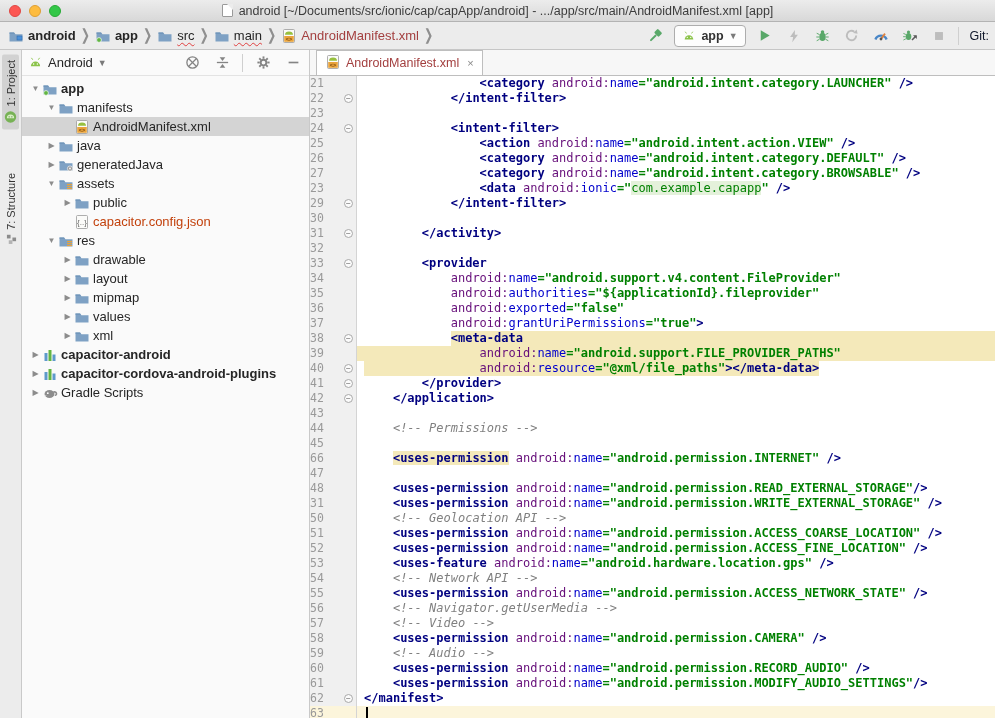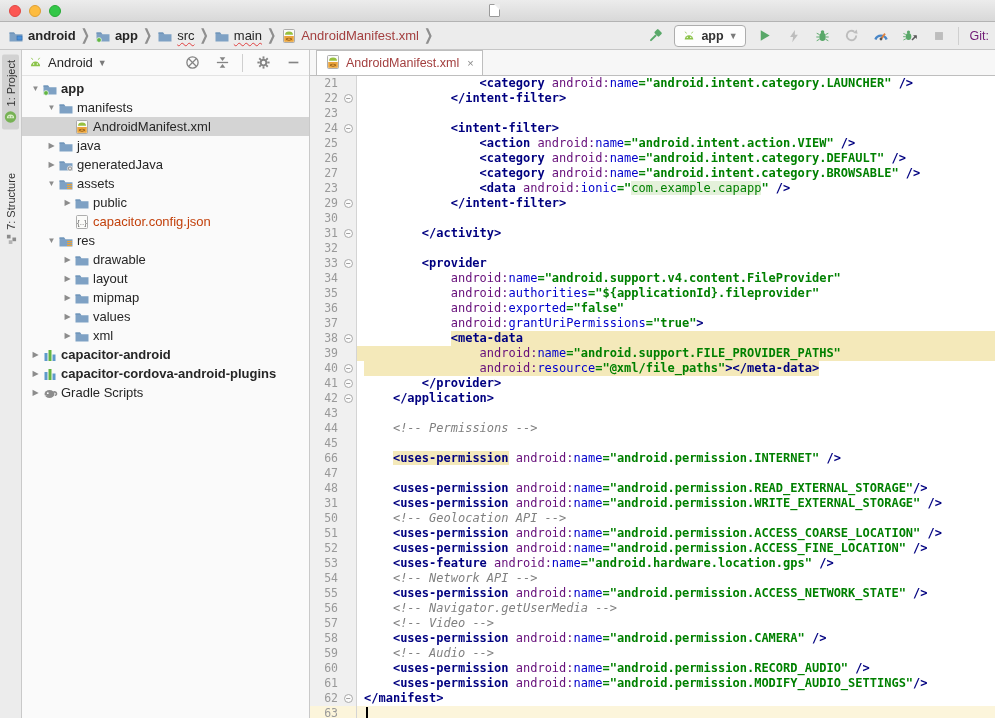--- a/index.html
+++ b/index.html
@@ -28,21 +28,21 @@
   .crumb .lbl.bold{font-weight:bold}
   .crumb .lbl.typo{text-decoration:underline;text-decoration-style:wavy;text-decoration-color:#E04040;text-decoration-thickness:1px;text-underline-offset:2px}
   .crumb .lbl.file{color:var(--file-red)}
   .chev{color:#8f8f8f;font-size:11px;margin:0 1px;transform:scaleY(1.4)}
   .nav-spacer{flex:1}
   .tools{display:flex;align-items:center;gap:9px}
   .tbtn{width:20px;height:20px;display:flex;align-items:center;justify-content:center;cursor:default}
   .combo{display:flex;align-items:center;gap:5px;border:1px solid #ADADAD;border-radius:4px;background:#FDFDFD;height:22px;padding:0 7px;font-size:12.5px;font-weight:bold;color:#333}
   .combo .arr{color:#7a7a7a;font-size:9px}
   .vsep{width:1px;height:18px;background:#CFCFCF}
-  .git-label{font-size:12.5px;color:#701a75;padding-left:2px}
+  .git-label{font-size:12.5px;color:#0f172a;padding-left:2px}
 
   
   .main{flex:1;display:flex;min-height:0}
   .stripe{width:22px;flex:0 0 22px;background:#ECECEC;border-right:1px solid var(--ui-border);display:flex;flex-direction:column;align-items:center;padding-top:4px}
   .stripe-btn{writing-mode:vertical-lr;transform:rotate(180deg);display:flex;align-items:center;gap:4px;font-size:11px;color:#333;padding:6px 2px;border-radius:2px}
   .stripe-btn.active{background:#D2D2D2}
   .stripe-gap{height:38px}
   .sq-icon{display:inline-block;transform:rotate(180deg)}
 
   
@@ -58,21 +58,21 @@
   .trow .tlabel{padding-left:2px}
   .trow .tlabel.bold{font-weight:bold}
 
   
   .editor{flex:1;display:flex;flex-direction:column;min-width:0;background:#fff}
   .tabbar{height:26px;flex:0 0 26px;background:#F7F7F7;border-bottom:1px solid #BEBEBE;display:flex;align-items:flex-end}
   .tab{height:25px;margin-left:6px;background:#fff;border:1px solid #BEBEBE;border-bottom:none;display:flex;align-items:center;gap:5px;padding:0 8px;font-size:12.5px;color:var(--file-red)}
   .tab .close{color:#888;font-size:11px;margin-left:3px}
   .code-area{flex:1;overflow:hidden;font-family:"DejaVu Sans Mono",monospace;font-size:12px;line-height:15px}
   .cline{display:flex;height:15px}
-  .gut{width:32px;flex:0 0 32px;background:var(--gutter-bg);color:#999;text-align:right;padding-right:4px;font-size:11.5px;user-select:none}
+  .gut{width:32px;flex:0 0 32px;background:var(--gutter-bg);color:#999;text-align:left;padding-right:4px;font-size:11.5px;user-select:none}
   .fold{width:15px;flex:0 0 15px;background:var(--gutter-bg);border-right:1px solid #D4D4D4;position:relative}
   .fold .fm{position:absolute;left:2px;top:2.5px;width:9px;height:9px;border:1px solid #A9A9A9;border-radius:50%;background:#FBFBFB;color:#777;font-size:8px;line-height:7px;text-align:center}
   .codecell{flex:1;display:flex;white-space:pre;padding-left:7px}
   .codecell .ind{white-space:pre}
   .codecell .toks{white-space:pre}
   .codecell .fill{flex:1}
   .cline.sel-full .codecell{background:var(--selection)}
   .cline.sel-eol .toks,.cline.sel-eol .fill{background:var(--selection)}
   .cline.sel-text .ind,.cline.sel-text .toks{background:var(--selection)}
   .cline.caret-line .gut,.cline.caret-line .fold{background:var(--caret-line)}
@@ -91,20 +91,21 @@
 
 <div class="window">
 
   <div class="titlebar">
     <div class="lights">
       <div class="light red"></div>
       <div class="light yellow"></div>
       <div class="light green"></div>
     </div>
     <span class="doc-icon"></span>
+    <span>android [~/Documents/src/ionic/cap/capApp/android] - .../app/src/main/AndroidManifest.xml [app]</span>
   </div>
 
   <div class="navbar">
     <div class="crumbs" id="crumbs">
         <span class="crumb">
           <span style="display:flex">
             <svg width="16" height="16" viewBox="0 0 16 16">
               <path d="M1.5 4.5 h4.5 l1.5 1.8 h7 v7.2 h-13z" fill="#7EA1C4"></path>
               <path d="M1.5 4.5 h4.5 l1 1.2 h-5.5z" fill="#6E93B8"></path>
               <rect x="9" y="8" width="5" height="4" fill="#4A90D9" stroke="#2F6CB0" stroke-width="0.6"></rect>

